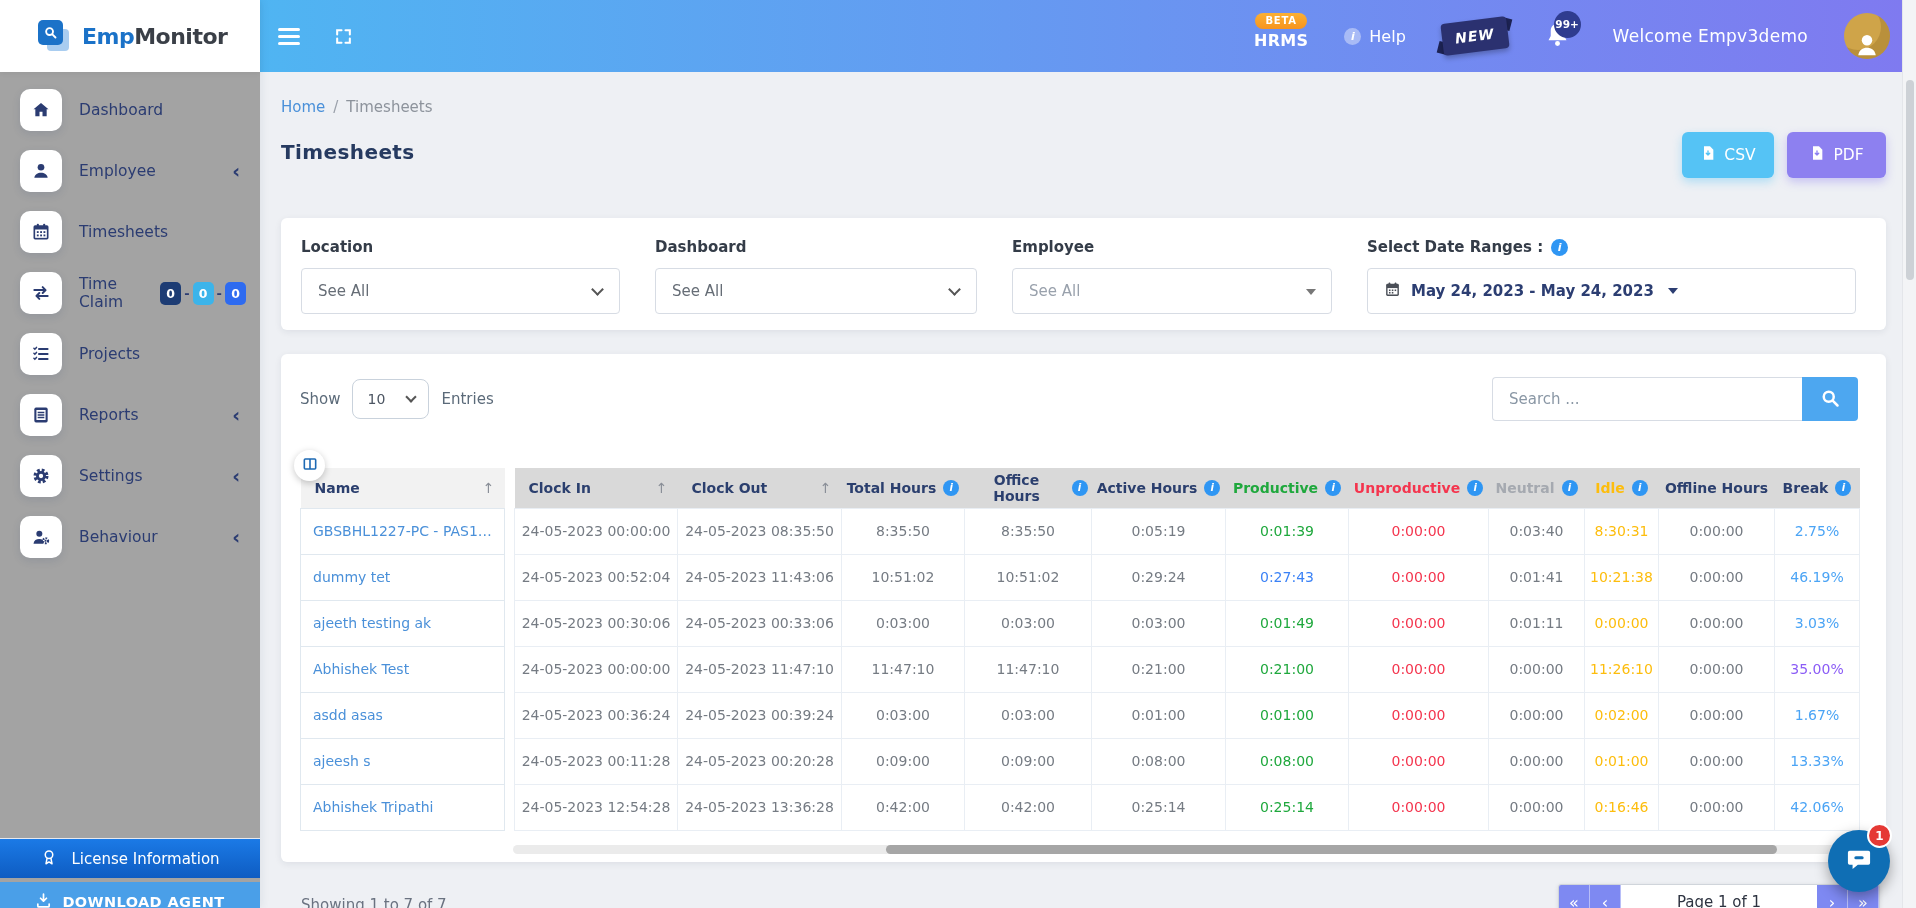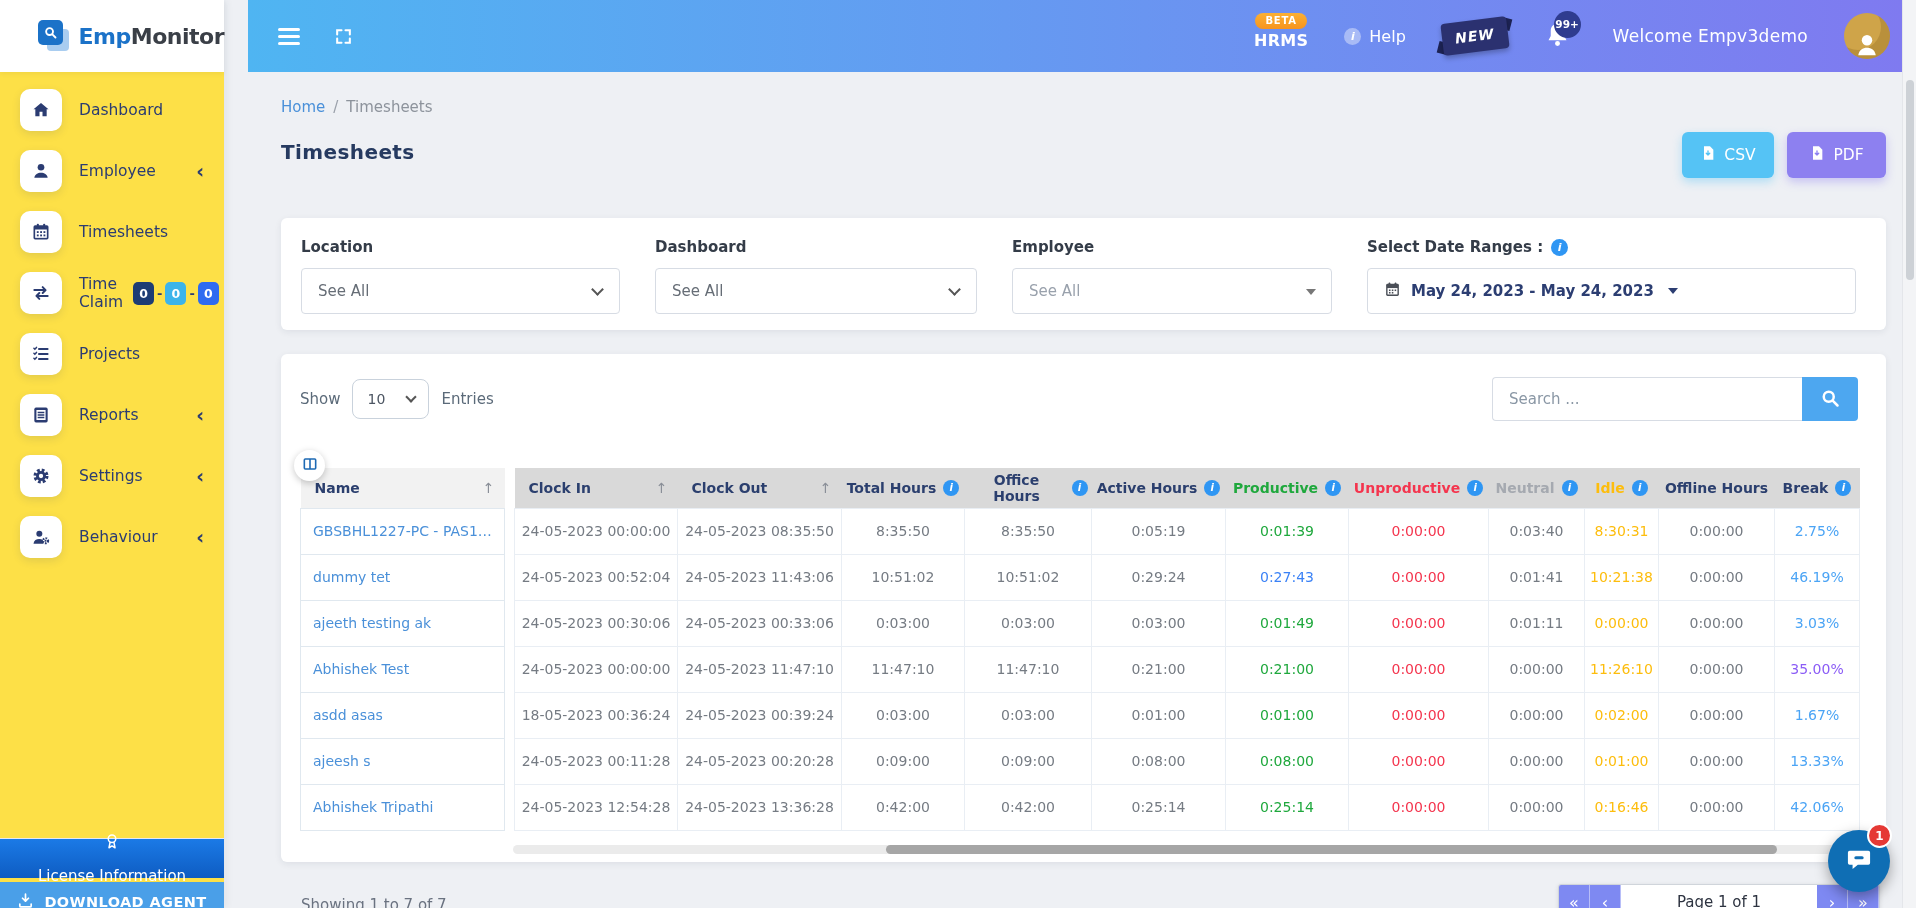--- a/index.html
+++ b/index.html
@@ -5,21 +5,21 @@
   * { margin:0; padding:0; box-sizing:border-box; }
   html,body { width:1916px; height:908px; }
   body {
     position:relative; overflow:hidden;
     font-family:"DejaVu Sans","Liberation Sans",sans-serif;
     background:#eef0f4;
   }
   a { text-decoration:none; }
 
   
-  .sidebar { position:absolute; left:0; top:0; width:224px; height:100%; background:#fde047;
+  .sidebar { position:absolute; left:0; top:0; width:260px; height:100%; background:#a3a3a3;
              box-shadow:2px 0 8px rgba(30,50,90,.07); z-index:10; }
   .logo-strip { height:72px; background:#fff; display:flex; align-items:center; padding-left:38px;
                 box-shadow:0 2px 5px rgba(0,0,0,.05); }
   .logo-mark { position:relative; width:36px; height:36px; margin-right:8px; }
   .logo-sq-back { position:absolute; left:9px; top:11px; width:22px; height:22px; background:#a9cdf0; border-radius:4px; }
   .logo-sq-front { position:absolute; left:0; top:2px; width:25px; height:25px; background:#1b72c8; border-radius:5px;
                    display:flex; align-items:center; justify-content:center; }
   .logo-text { font-size:22px; font-weight:bold; letter-spacing:-.5px; }
   .logo-text .p1 { color:#1b72c8; } .logo-text .p2 { color:#3a3f47; }
 
@@ -32,21 +32,21 @@
   .chev { margin-left:auto; color:#2b3c72; font-size:19px; font-weight:bold; padding-right:6px; }
   .badges { display:flex; align-items:center; margin-left:10px; gap:3px; }
   .tc-badge { min-width:21px; height:23px; border-radius:5px; color:#fff; font-weight:bold; font-size:12.5px;
               display:inline-flex; align-items:center; justify-content:center; padding:0 5px; }
   .b1{background:#1d3c74;} .b2{background:#3cb4ea;} .b3{background:#2e6bf0;}
   .badge-sep { color:#2b3c72; font-weight:bold; font-size:13px; }
 
   .license-bar { position:absolute; left:0; width:100%; top:838px; height:40px;
                  background:linear-gradient(180deg,#1b7ae6,#0e5cc2);
                  display:flex; align-items:center; justify-content:center; gap:13px;
-                 color:#fff; font-size:15px; cursor:pointer; border-top:1px solid #e6e9f0;flex-direction:column;}
+                 color:#fff; font-size:15px; cursor:pointer; border-top:1px solid #e6e9f0;}
   .download-bar { position:absolute; left:0; width:100%; top:882px; height:40px; background:#4a9fe8;
                   display:flex; align-items:center; justify-content:center; gap:10px;
                   color:#fff; font-size:14.5px; font-weight:bold; letter-spacing:.4px; cursor:pointer; }
 
   
   .topbar { position:absolute; left:248px; right:14px; top:0; height:72px;
             background:linear-gradient(90deg,#4fb5f2,#7f7af0);
             display:flex; align-items:center; padding:0 12px 0 30px; color:#fff; z-index:8; }
   .hamb { width:22px; cursor:pointer; margin-right:34px; }
   .hamb span { display:block; height:3px; background:#fff; border-radius:2px; margin:4px 0; }
@@ -637,21 +637,21 @@
               <td>11:47:10</td>
               <td>0:21:00</td>
               <td style="color: rgb(31, 168, 61);">0:21:00</td>
               <td style="color: rgb(244, 53, 78);">0:00:00</td>
               <td>0:00:00</td>
               <td style="color: rgb(253, 189, 13);">11:26:10</td>
               <td>0:00:00</td>
               <td style="color: #8b5cf6;">35.00%</td>
             </tr>
             <tr>
-              <td>18-05-2023 00:36:24</td>
+              <td>24-05-2023 00:36:24</td>
               <td>24-05-2023 00:39:24</td>
               <td>0:03:00</td>
               <td>0:03:00</td>
               <td>0:01:00</td>
               <td style="color: rgb(31, 168, 61);">0:01:00</td>
               <td style="color: rgb(244, 53, 78);">0:00:00</td>
               <td>0:00:00</td>
               <td style="color: rgb(253, 189, 13);">0:02:00</td>
               <td>0:00:00</td>
               <td style="color: rgb(75, 164, 245);">1.67%</td>

